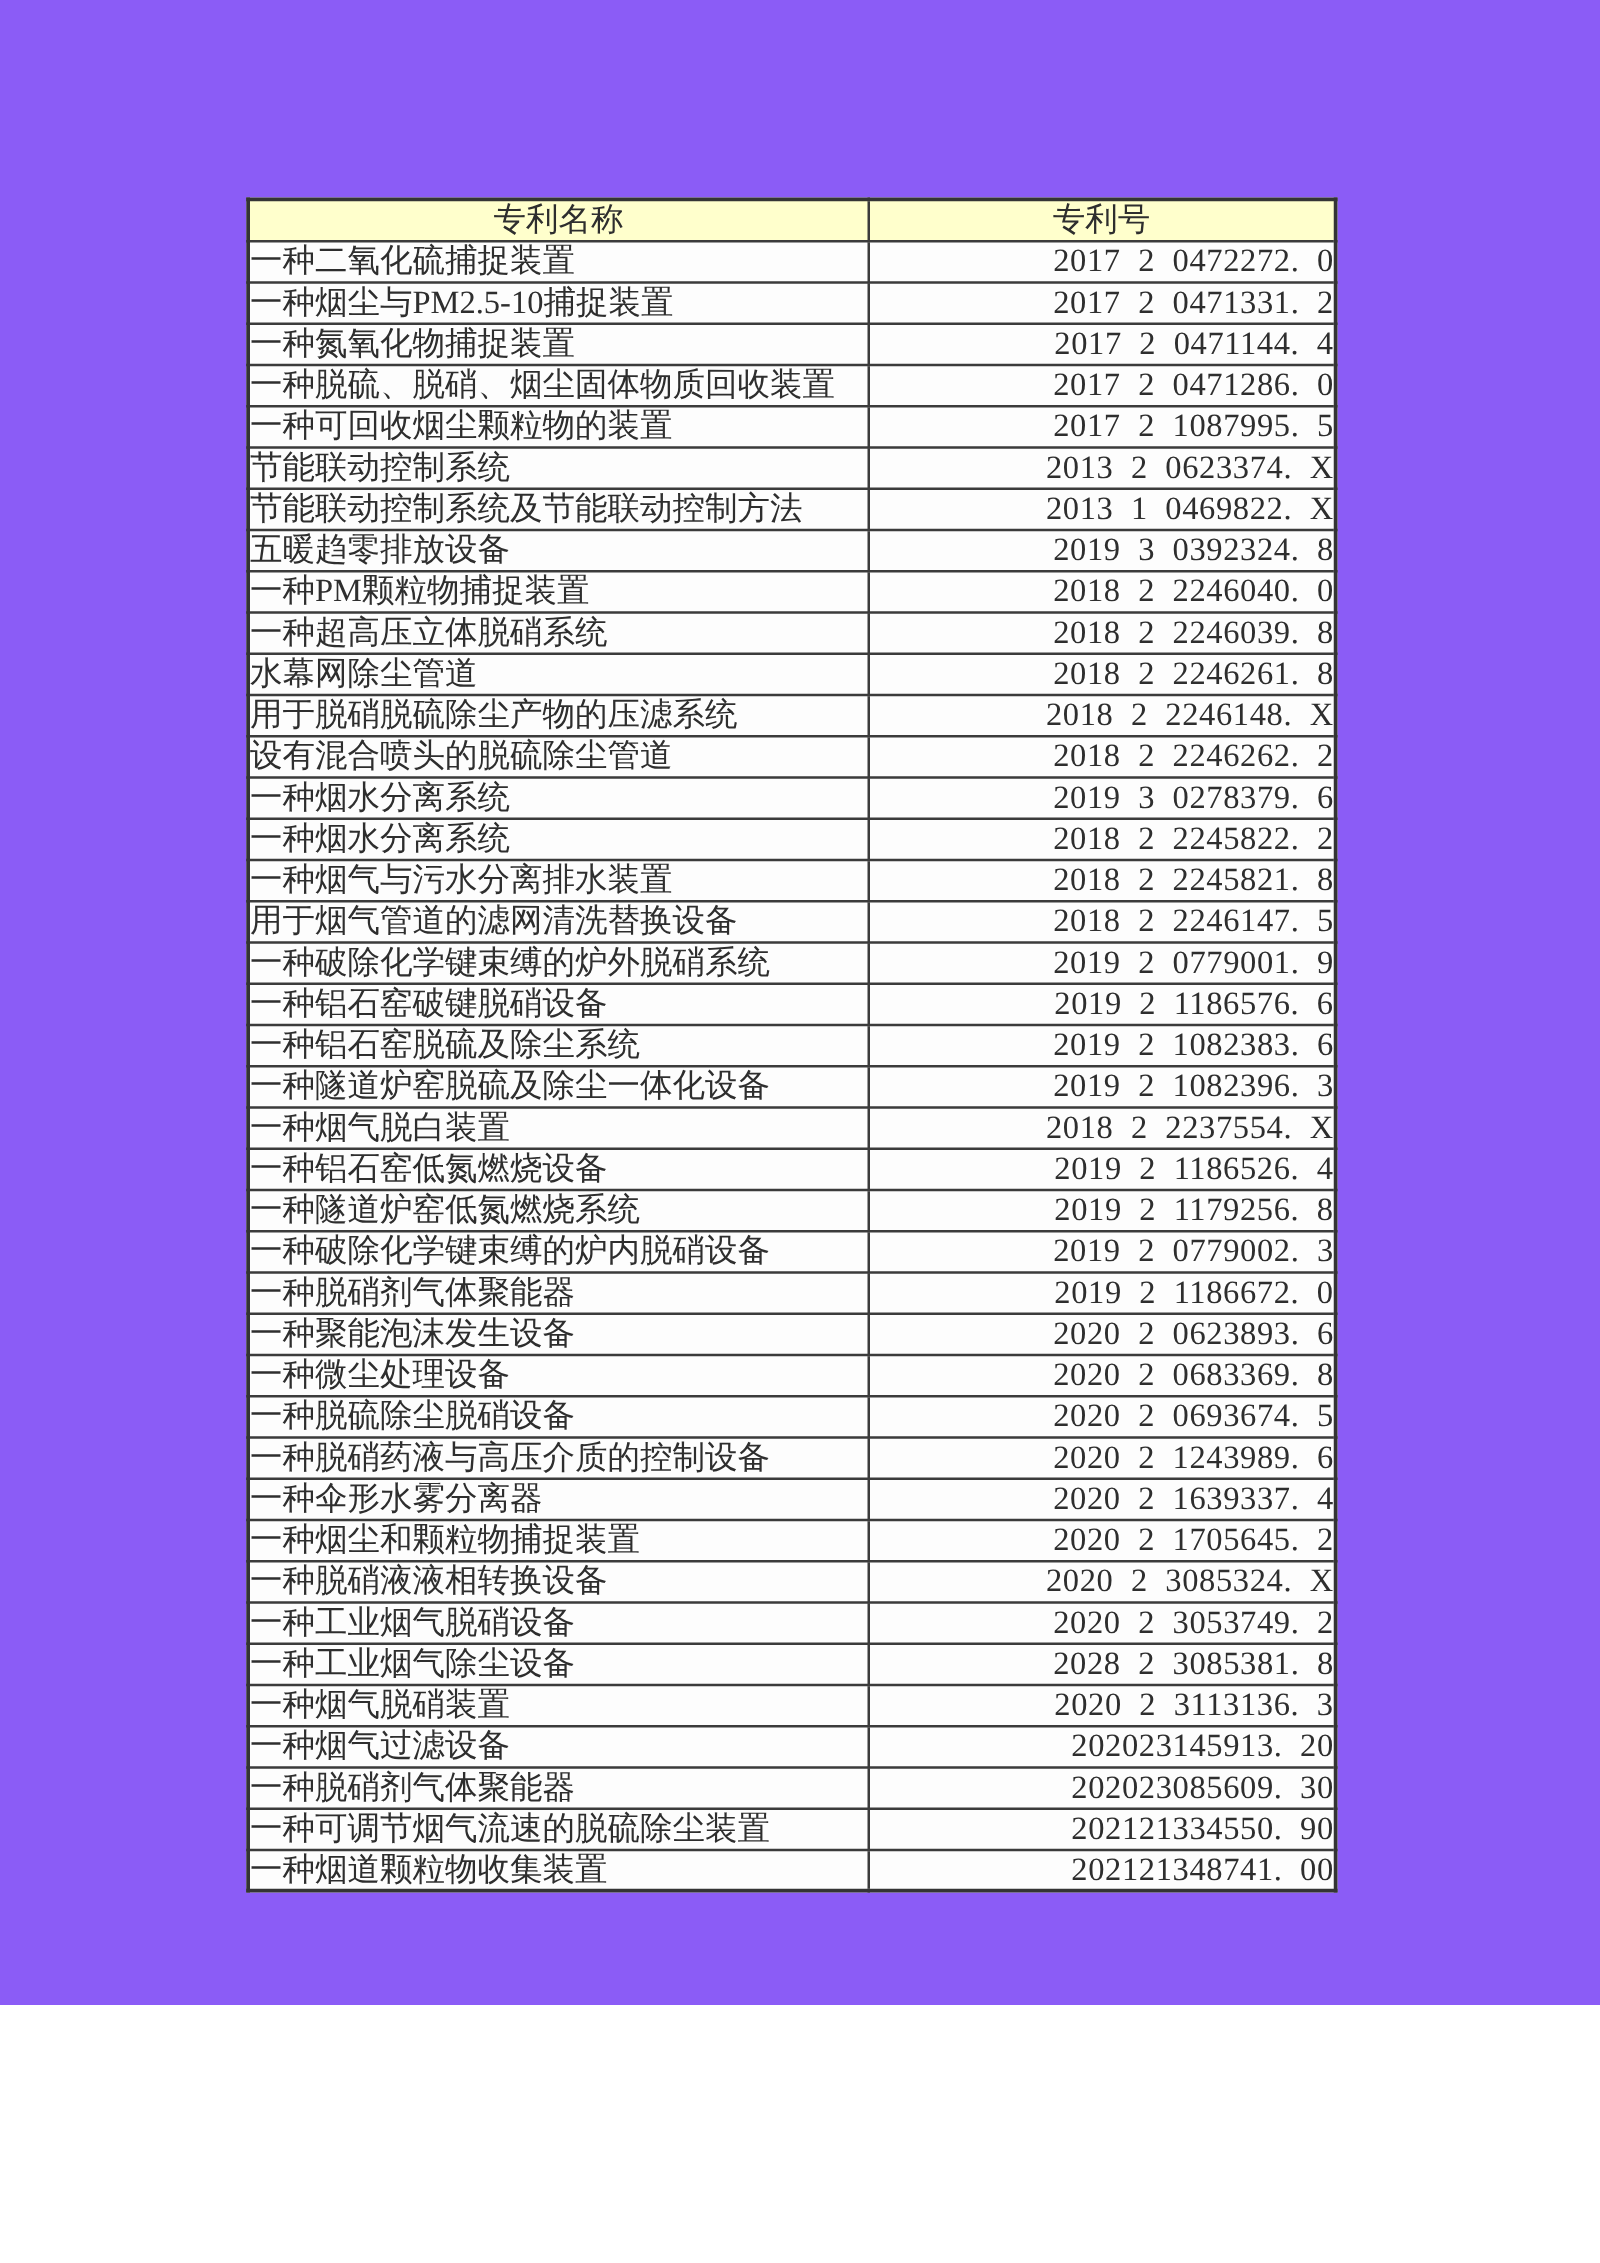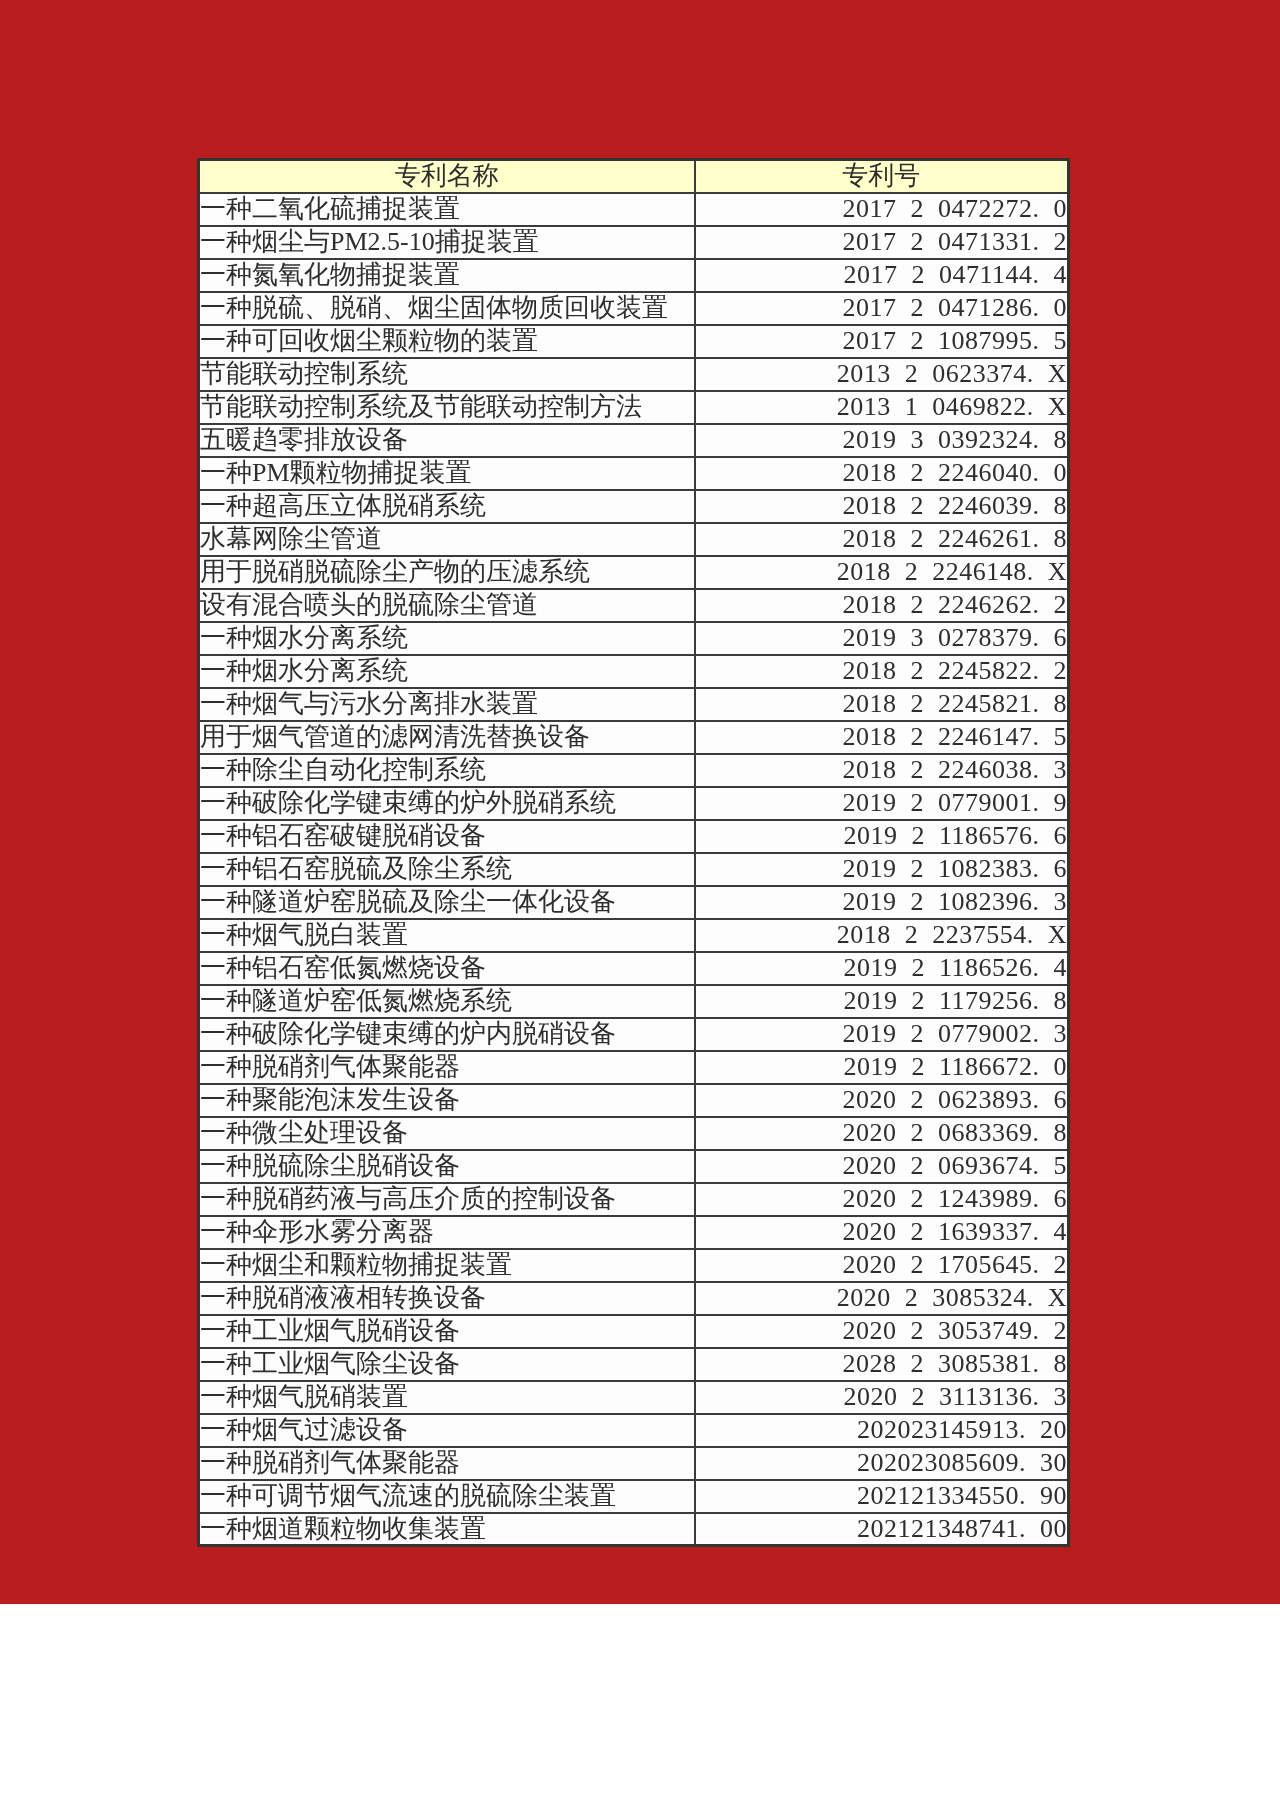--- a/index.html
+++ b/index.html
@@ -6,21 +6,21 @@
   html, body {
     width: 1280px;
     height: 1810px;
     background: #ffffff;
     font-family: "Liberation Serif", "DejaVu Serif", serif;
   }
   .page {
     position: relative;
     width: 1280px;
     height: 1604px;
-    background: #b91c1c;
+    background: #8b5cf6;
     overflow: hidden;
   }
   table.patent-table {
     position: absolute;
     left: 197px;
     top: 158px;
     width: 870px;
     border-collapse: collapse;
     table-layout: fixed;
     background: #fdfdfd;
@@ -153,24 +153,20 @@
           <td class="cell-name">一种烟水分离系统</td>
           <td class="cell-number">2018 2 2245822. 2</td>
         </tr>
         <tr>
           <td class="cell-name">一种烟气与污水分离排水装置</td>
           <td class="cell-number">2018 2 2245821. 8</td>
         </tr>
         <tr>
           <td class="cell-name">用于烟气管道的滤网清洗替换设备</td>
           <td class="cell-number">2018 2 2246147. 5</td>
-        </tr>
-        <tr>
-          <td class="cell-name">一种除尘自动化控制系统</td>
-          <td class="cell-number">2018 2 2246038. 3</td>
         </tr>
         <tr>
           <td class="cell-name">一种破除化学键束缚的炉外脱硝系统</td>
           <td class="cell-number">2019 2 0779001. 9</td>
         </tr>
         <tr>
           <td class="cell-name">一种铝石窑破键脱硝设备</td>
           <td class="cell-number">2019 2 1186576. 6</td>
         </tr>
         <tr>

